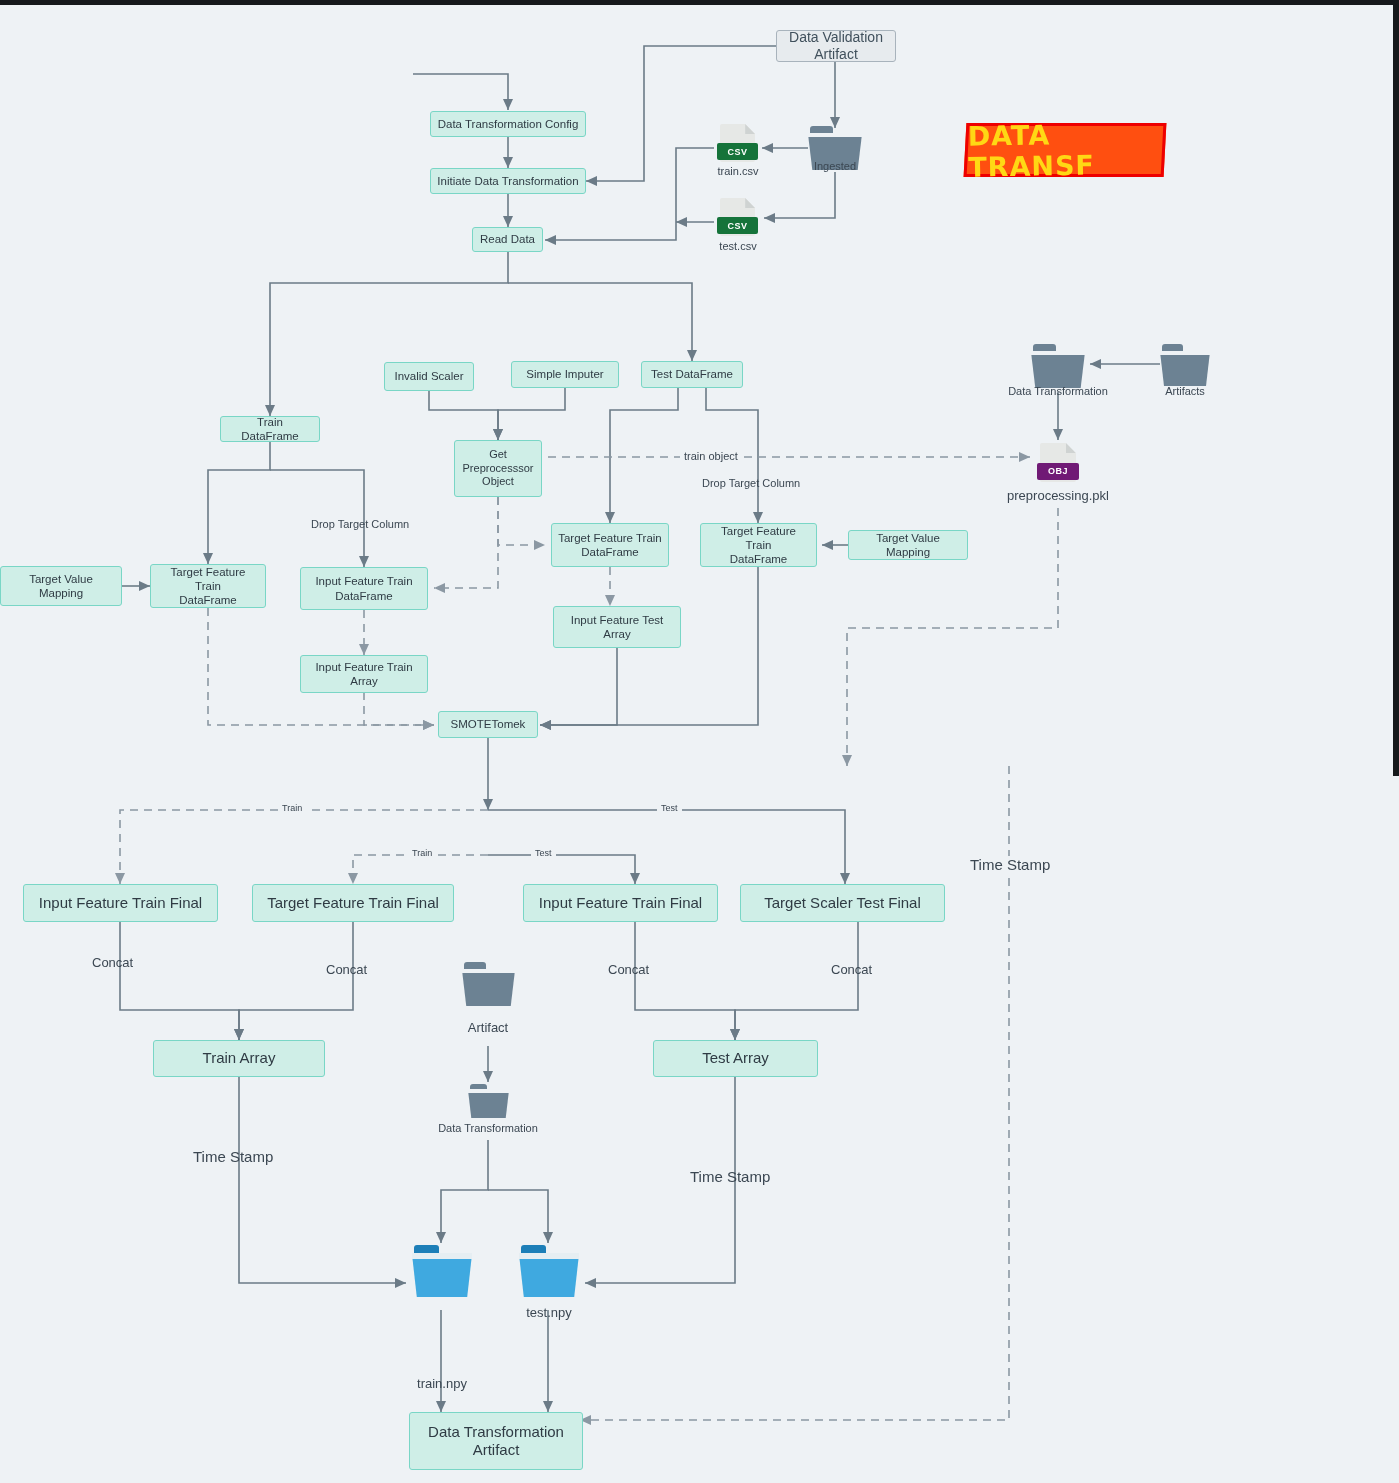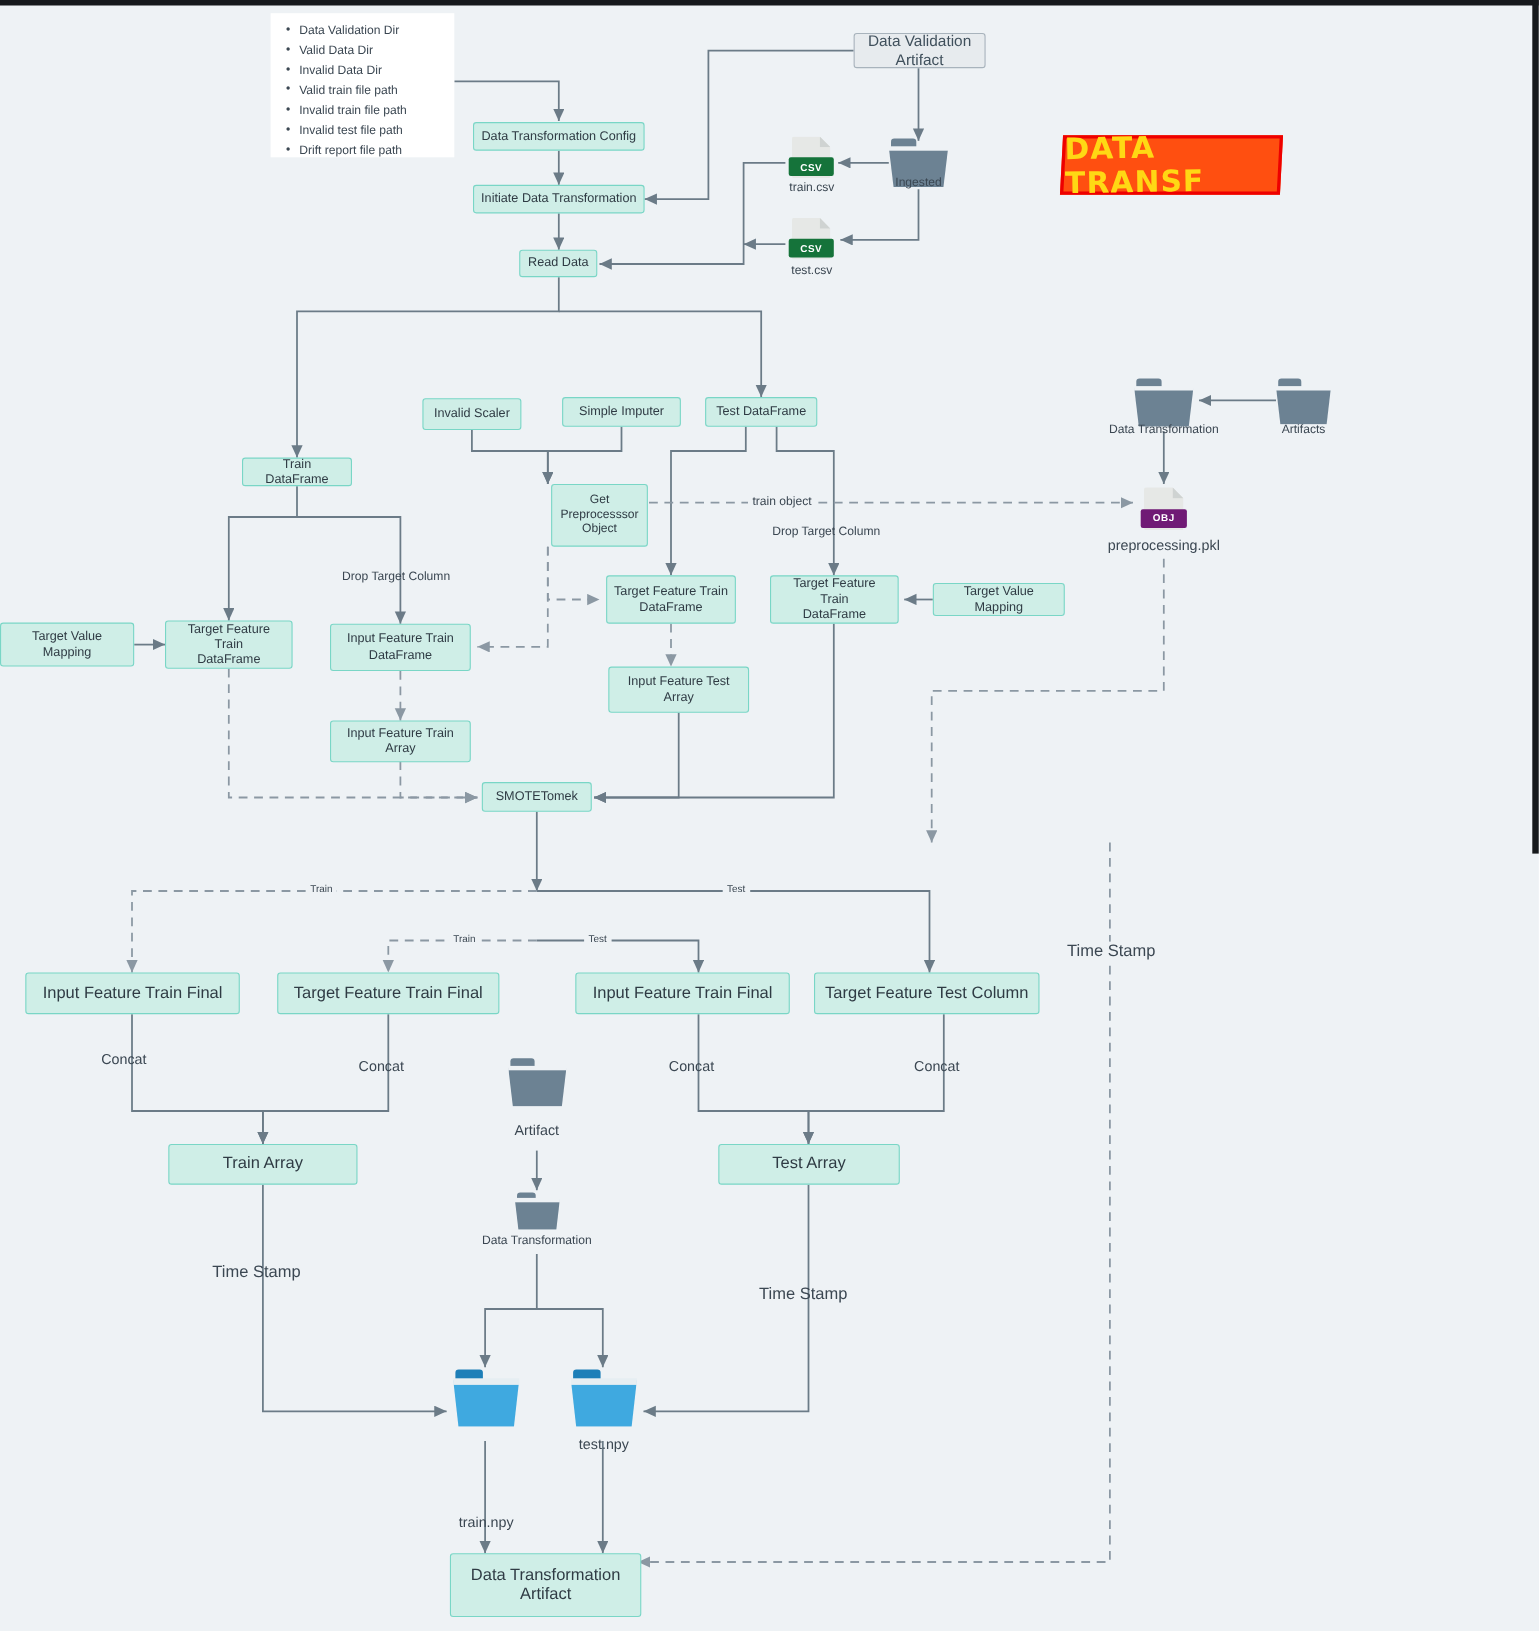--- a/index.html
+++ b/index.html
@@ -233,31 +233,20 @@
       <path d="M1058,508 L1058,628 L847,628 L847,766"></path>
 
       <path d="M488,810 L120,810 L120,884"></path>
 
       <path d="M488,855 L353,855 L353,884"></path>
 
       <path d="M1009,766 L1009,1420 L580,1420"></path>
     </g>
   </svg>
 
-  <div class="bullets" style="left:246px;top:12px;width:167px;height:131px;">
-    <ul>
-      <li>Data Validation Dir</li>
-      <li>Valid Data Dir</li>
-      <li>Invalid Data Dir</li>
-      <li>Valid train file path</li>
-      <li>Invalid train file path</li>
-      <li>Invalid test file path</li>
-      <li>Drift report file path</li>
-    </ul>
-  </div>
 
   <div class="banner" style="left:965px;top:123px;width:200px;height:54px;">
     <span>Data Transf</span>
   </div>
 
   <div class="node gray" style="left:776px;top:30px;width:120px;height:32px;font-size:14px;">
     <span>Data Validation Artifact</span>
   </div>
 
   <div class="node" style="left:430px;top:111px;width:156px;height:26px;font-size:11.5px;">
@@ -281,21 +270,21 @@
   </div>
 
   <div class="node" style="left:641px;top:361px;width:102px;height:27px;font-size:11.5px;">
     <span>Test DataFrame</span>
   </div>
 
   <div class="node" style="left:220px;top:416px;width:100px;height:26px;font-size:11.5px;">
     <span>Train DataFrame</span>
   </div>
 
-  <div class="node" style="left:454px;top:440px;width:88px;height:57px;font-size:11px;white-space:pre-line;margin-left:47px;">
+  <div class="node" style="left:454px;top:440px;width:88px;height:57px;font-size:11px;white-space:pre-line;">
     <span>Get
 Preprocesssor
 Object</span>
   </div>
 
   <div class="node" style="left:0px;top:566px;width:122px;height:40px;font-size:11.5px;">
     <span>Target Value Mapping</span>
   </div>
 
   <div class="node" style="left:150px;top:564px;width:116px;height:44px;font-size:11.5px;white-space:pre-line;">
@@ -342,21 +331,21 @@
 
   <div class="node" style="left:252px;top:884px;width:202px;height:38px;font-size:15px;">
     <span>Target Feature Train Final</span>
   </div>
 
   <div class="node" style="left:523px;top:884px;width:195px;height:38px;font-size:15px;">
     <span>Input Feature Train Final</span>
   </div>
 
   <div class="node" style="left:740px;top:884px;width:205px;height:38px;font-size:15px;">
-    <span>Target Feature Test Column</span>
+    <span>Target Scaler Test Final</span>
   </div>
 
   <div class="node" style="left:153px;top:1040px;width:172px;height:37px;font-size:15px;">
     <span>Train Array</span>
   </div>
 
   <div class="node" style="left:653px;top:1040px;width:165px;height:37px;font-size:15px;">
     <span>Test Array</span>
   </div>
 

